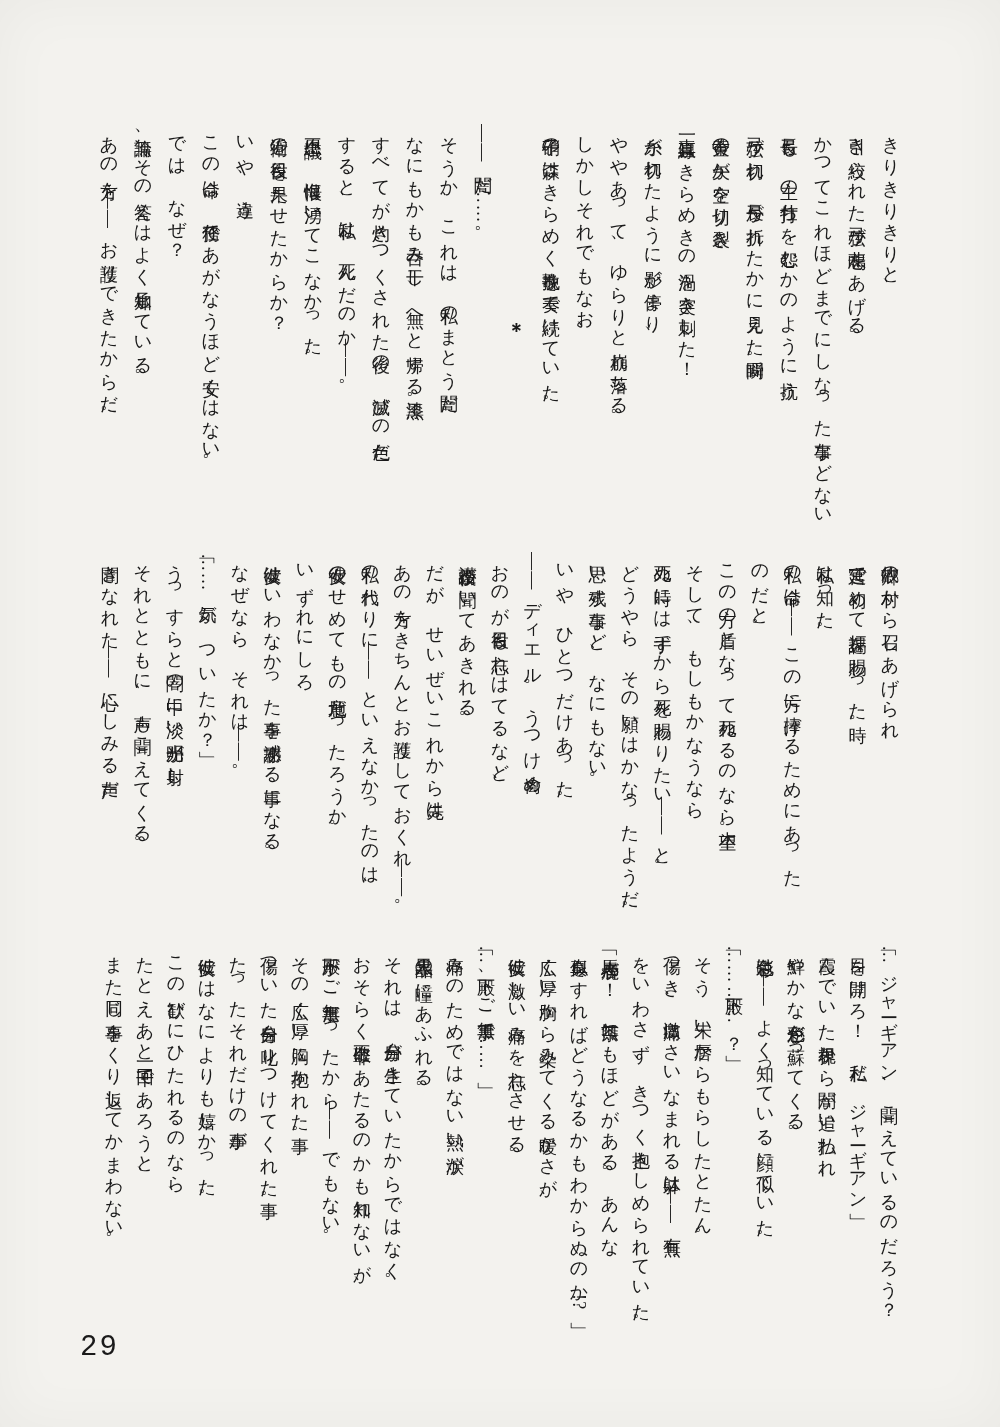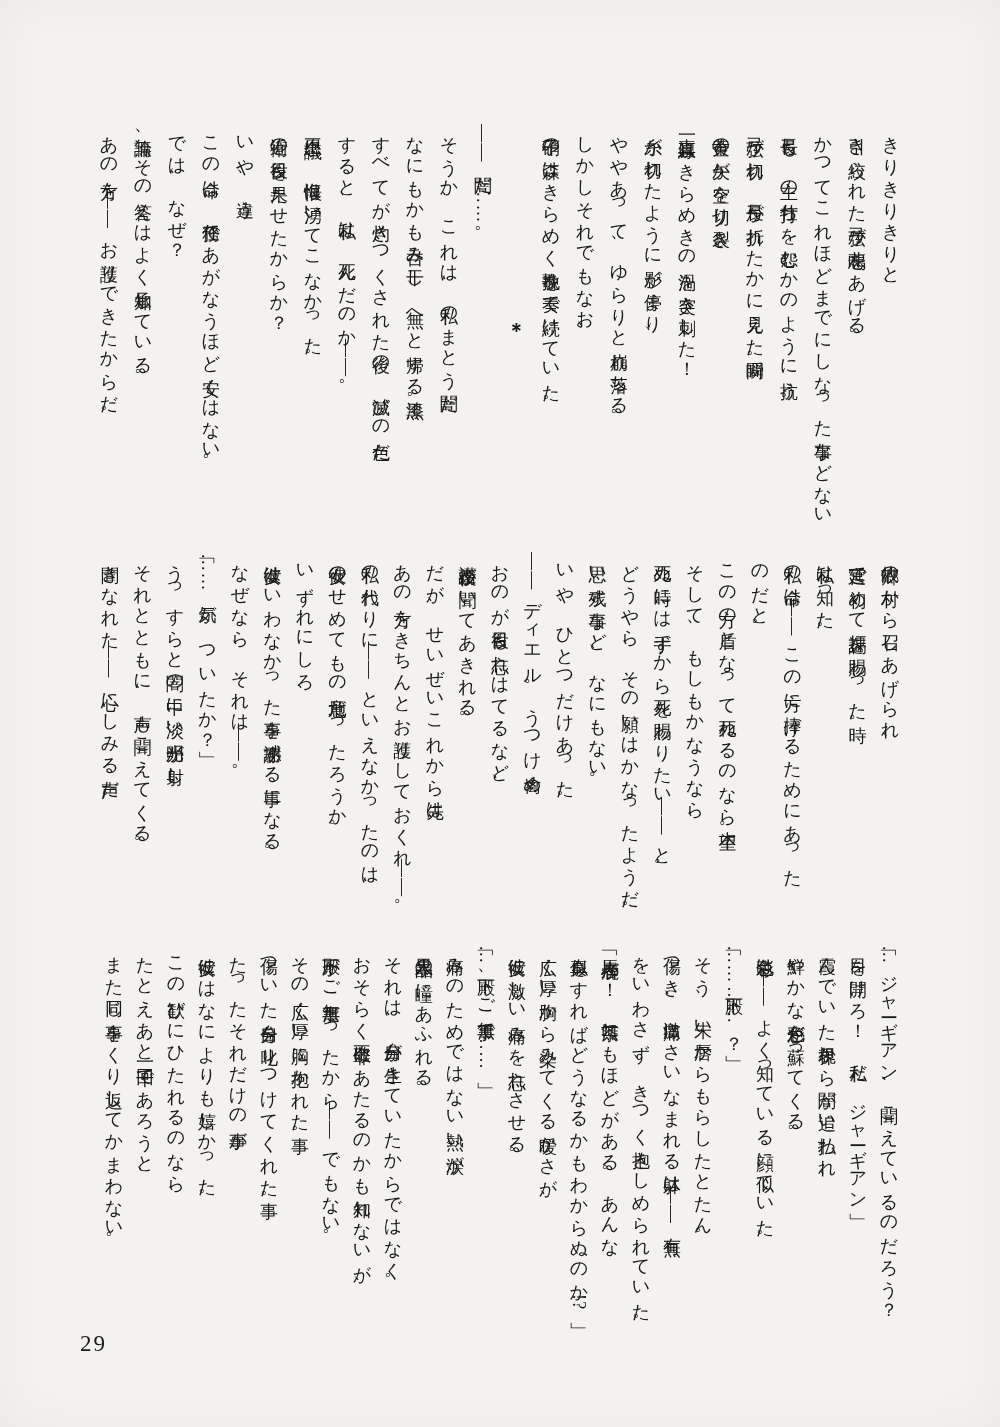--- a/index.html
+++ b/index.html
@@ -35,23 +35,23 @@
   .b3 .vline { line-height: 31px; }
   .separator {
     text-align: center;
     font-size: 20px;
     font-weight: bold;
   }
   .page-number {
     position: absolute;
     left: 80px;
     top: 1331px;
-    font-size: 23px;
+    font-size: 29px;
     letter-spacing: 2px;
-    font-family: Liberation Serif, serif;
+    font-family: Liberation Mono, monospace;
   }
 </style>
 </head>
 <body>
 
 <div class="page">
   <section class="tblock b1">
       <p class="vline">きりきりきりと、</p>
       <p class="vline">引き絞られた弓弦が悲鳴をあげる。</p>
       <p class="vline">かつてこれほどまでにしなった事などない</p>

